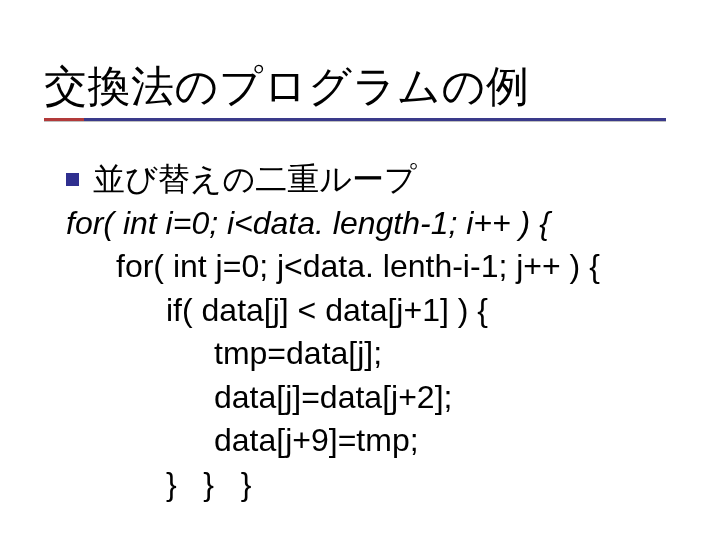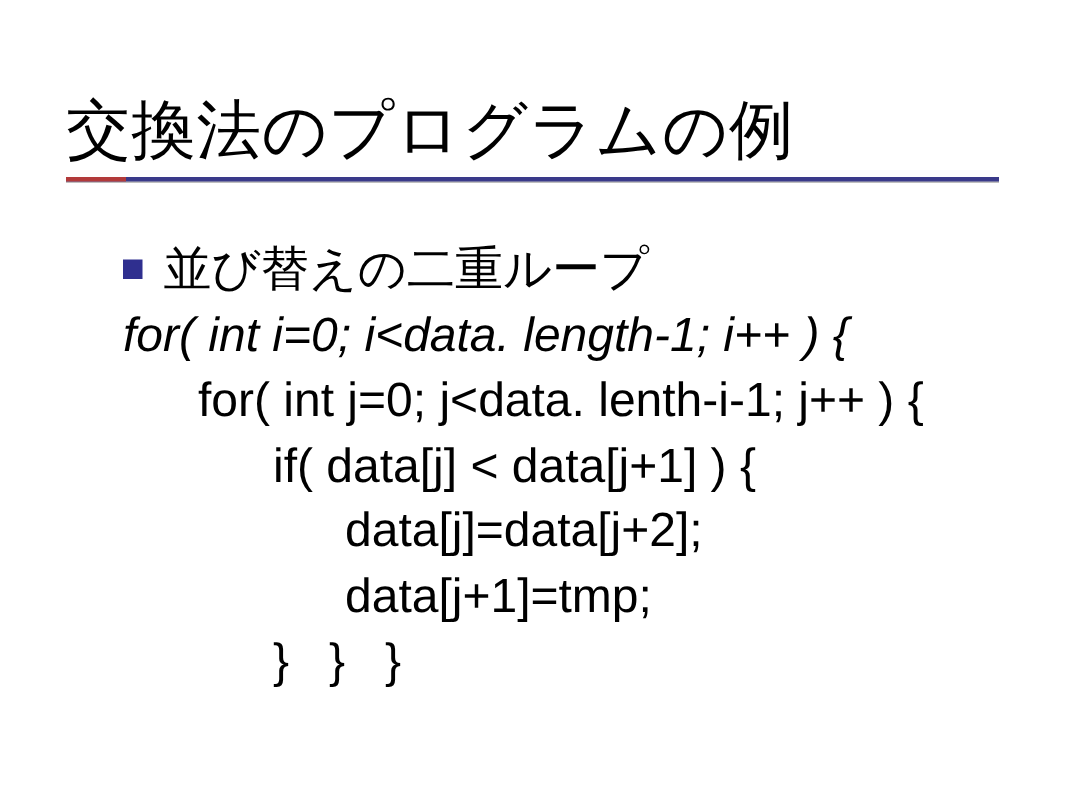--- a/index.html
+++ b/index.html
@@ -53,21 +53,20 @@
     white-space: nowrap;
   }
   .body {
     position: absolute;
     left: 66px;
     top: 158px;
     width: 616px;
     font-size: 32px;
     line-height: 1.36;
     font-family: "Tahoma", "Arial", "MS PGothic", sans-serif;
-    margin-left: 16px;
   }
   .bullet-row {
     display: flex;
     align-items: flex-start;
   }
   .bullet-marker {
     width: 13px;
     height: 13px;
     background: #2f2f8f;
     margin-top: 15px;
@@ -100,18 +99,19 @@
   </div>
 
   <div class="body">
     <div class="bullet-row">
       <div class="bullet-marker"></div>
       <div class="bullet-text">並び替えの二重ループ</div>
     </div>
     <div class="code-line indent0">for( int i=0; i&lt;data. length-1; i++ ) {</div>
     <div class="code-line indent1">for( int j=0; j&lt;data. lenth-i-1; j++ ) {</div>
     <div class="code-line indent2">if( data[j] &lt; data[j+1] ) {</div>
+    <div class="code-line indent3">tmp=data[j];</div>
     <div class="code-line indent3">data[j]=data[j+2];</div>
-    <div class="code-line indent3">data[j+1]=tmp;</div>
+    <div class="code-line indent3">data[j+9]=tmp;</div>
     <div class="code-line indent2">}   }   }</div>
   </div>
 
 </div>
 
 </body></html>

